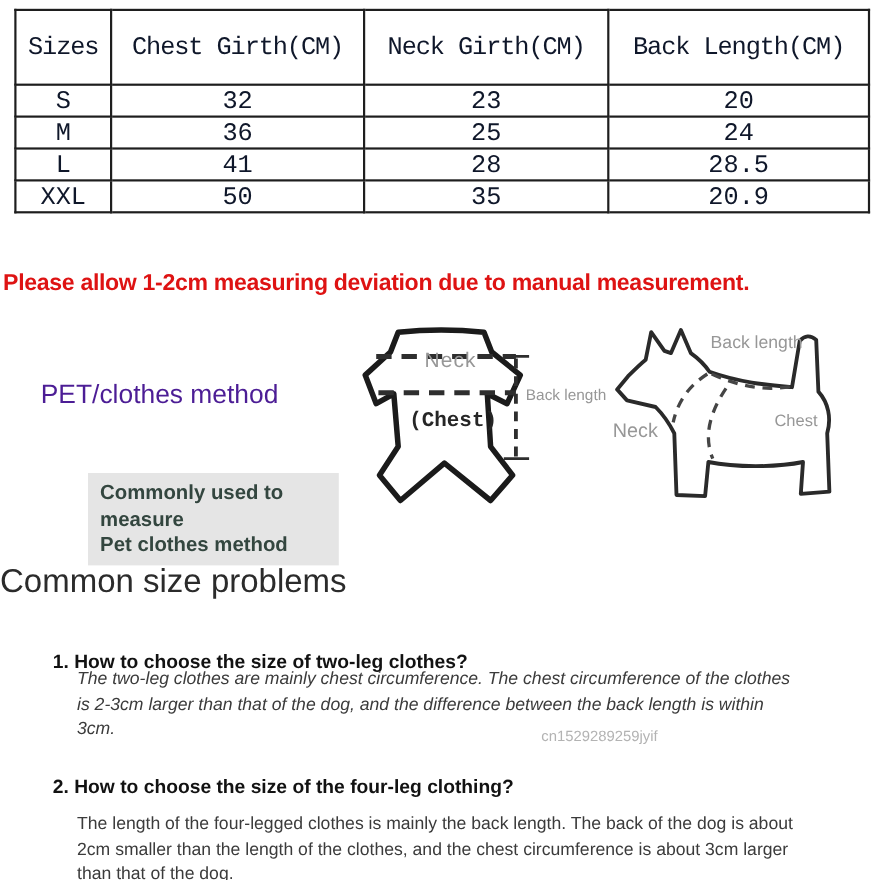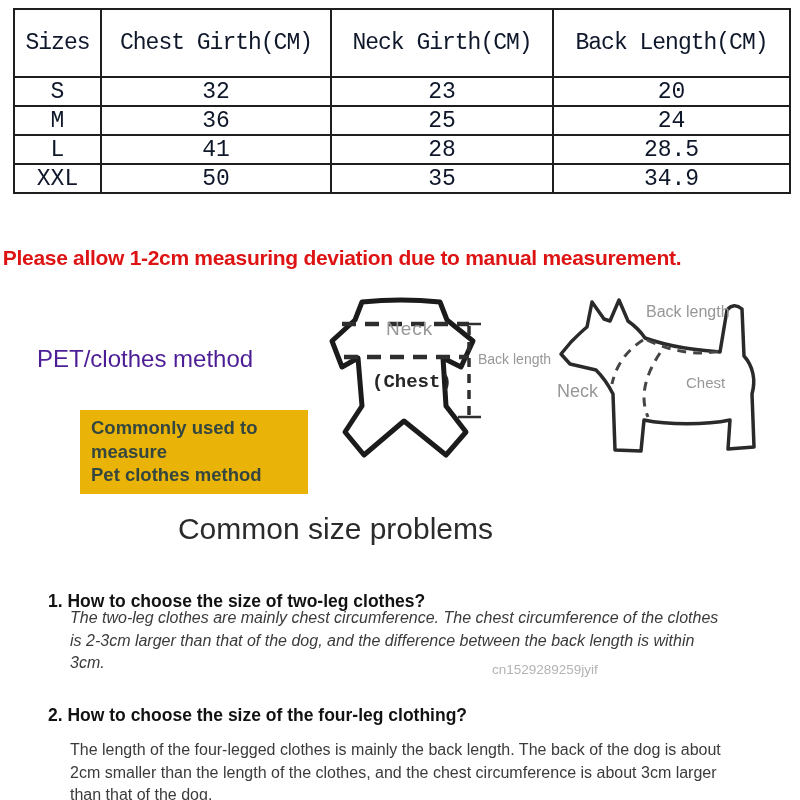--- a/index.html
+++ b/index.html
@@ -30,25 +30,25 @@
     background:#8de1d1; color:#33463f; padding:6px 11px 7px 11px;
     font-size:18.5px; line-height:1.28; font-weight:bold;
   }
   .diagram-label { position:absolute; color:#979797; }
   .lbl-garment-neck   { left:386px; top:318px; font-size:19px; letter-spacing:1px; }
   .lbl-garment-chest  { left:372px; top:371px; font-size:19px; color:#262626;
                         font-family:"Liberation Mono", monospace; font-weight:bold; }
   .lbl-garment-back   { left:478px; top:351px; font-size:14px; }
   .lbl-dog-back       { left:646px; top:303px; font-size:16px; }
   .lbl-dog-neck       { left:557px; top:381px; font-size:18px; }
-  .lbl-dog-chest      { left:686px; top:374px; font-size:15px; }
+  .lbl-dog-chest      { left:704px; top:374px; font-size:15px; }
   svg { position:absolute; }
   
   .faq-heading {
-    position:absolute; left:0; top:512px; width:671px; text-align:center;
+    position:absolute; left:0; top:512px; width:671px; 
     font-size:30px; color:#2b2b2b;
   }
   .faq-q { position:absolute; left:48px; font-size:17.5px; font-weight:bold; color:#121212; }
   .faq-a { position:absolute; left:70px; width:660px; font-size:16px; line-height:1.42; color:#3b3b3b; }
   .q1 { top:591px; } .a1 { top:607px;font-style:italic; }
   .q2 { top:705px; } .a2 { top:739px; }
   .watermark { position:absolute; left:492px; top:662px; font-size:13.5px; color:#b3b3b3; }
 </style>
 </head>
 <body>
@@ -82,30 +82,30 @@
   <tr>
     <td>L</td>
     <td>41</td>
     <td>28</td>
     <td>28.5</td>
   </tr>
   <tr>
     <td>XXL</td>
     <td>50</td>
     <td>35</td>
-    <td>34.9</td>
+    <td>20.9</td>
   </tr>
 </tbody>
   </table>
 
 <div class="notice" style="color: rgb(222, 19, 19);">Please allow 1-2cm measuring deviation due to manual measurement.</div>
 
 <div class="pet-method-title">PET/clothes method</div>
 
-<div class="measure-highlight" style="background: #eab308;">
+<div class="measure-highlight" style="background: #e5e5e5; margin-top: 20px;">
   <span>Commonly used to measure</span><br>
   <span>Pet clothes method</span>
 </div>
 
 <svg style="left:320px; top:294px;" width="235" height="180" viewBox="0 0 235 180">
   <path d="M 42 8 Q 81 4 120 8 L 127 26 L 153 47 L 141 73 L 123 64 L 126 112 L 146 138 L 126 161 L 84 127 L 44 161 L 25 138 L 42 112 L 38 64 L 22 73 L 12 47 L 35 26 Z" fill="#ffffff" stroke="#1b1b1b" stroke-width="5" stroke-linejoin="round"></path>
   <line x1="22" y1="30" x2="149" y2="30" stroke="#2e2e2e" stroke-width="4.5" stroke-dasharray="14 9"></line>
   <line x1="24" y1="63" x2="149" y2="63" stroke="#2e2e2e" stroke-width="4.5" stroke-dasharray="14 9"></line>
   <line x1="149" y1="32" x2="149" y2="123" stroke="#2e2e2e" stroke-width="3.5" stroke-dasharray="9 7"></line>
   <line x1="138" y1="30" x2="161" y2="30" stroke="#2e2e2e" stroke-width="2.5"></line>

